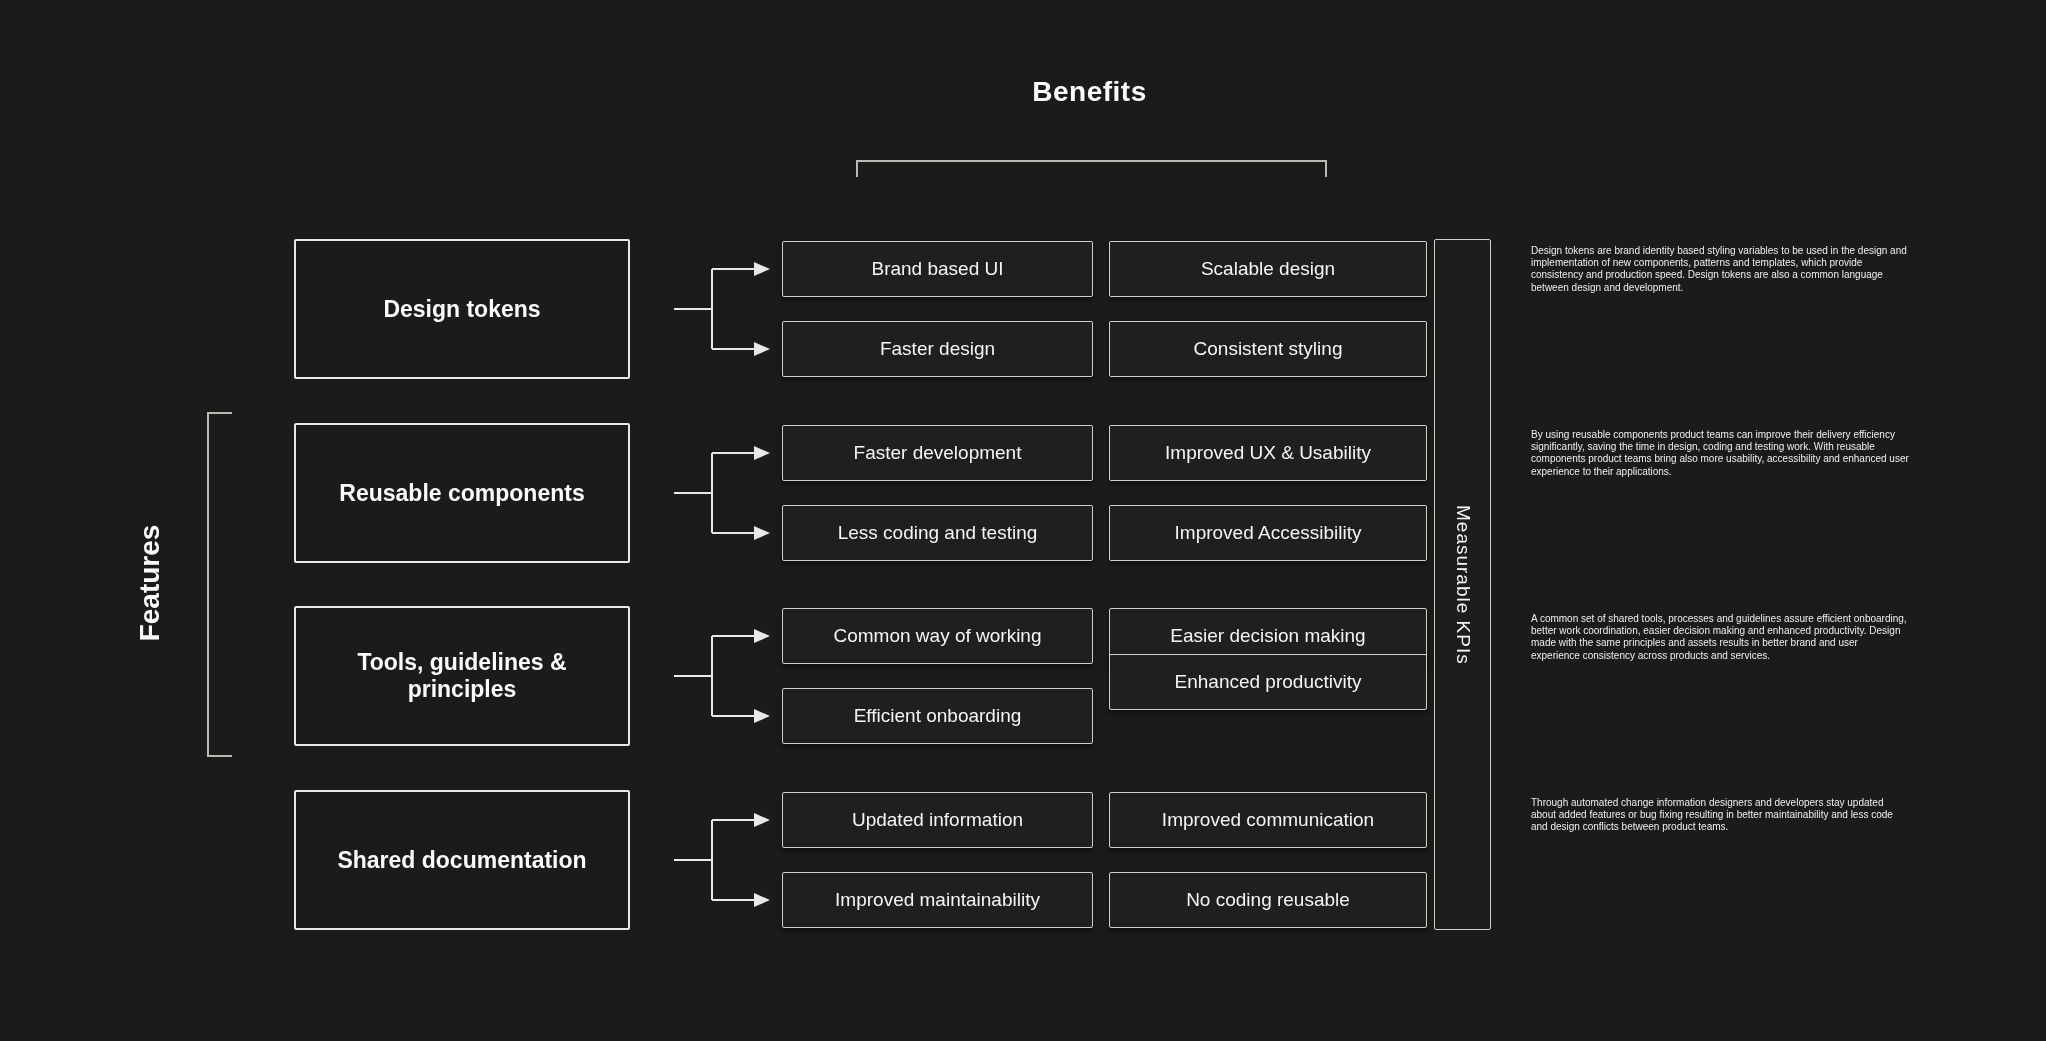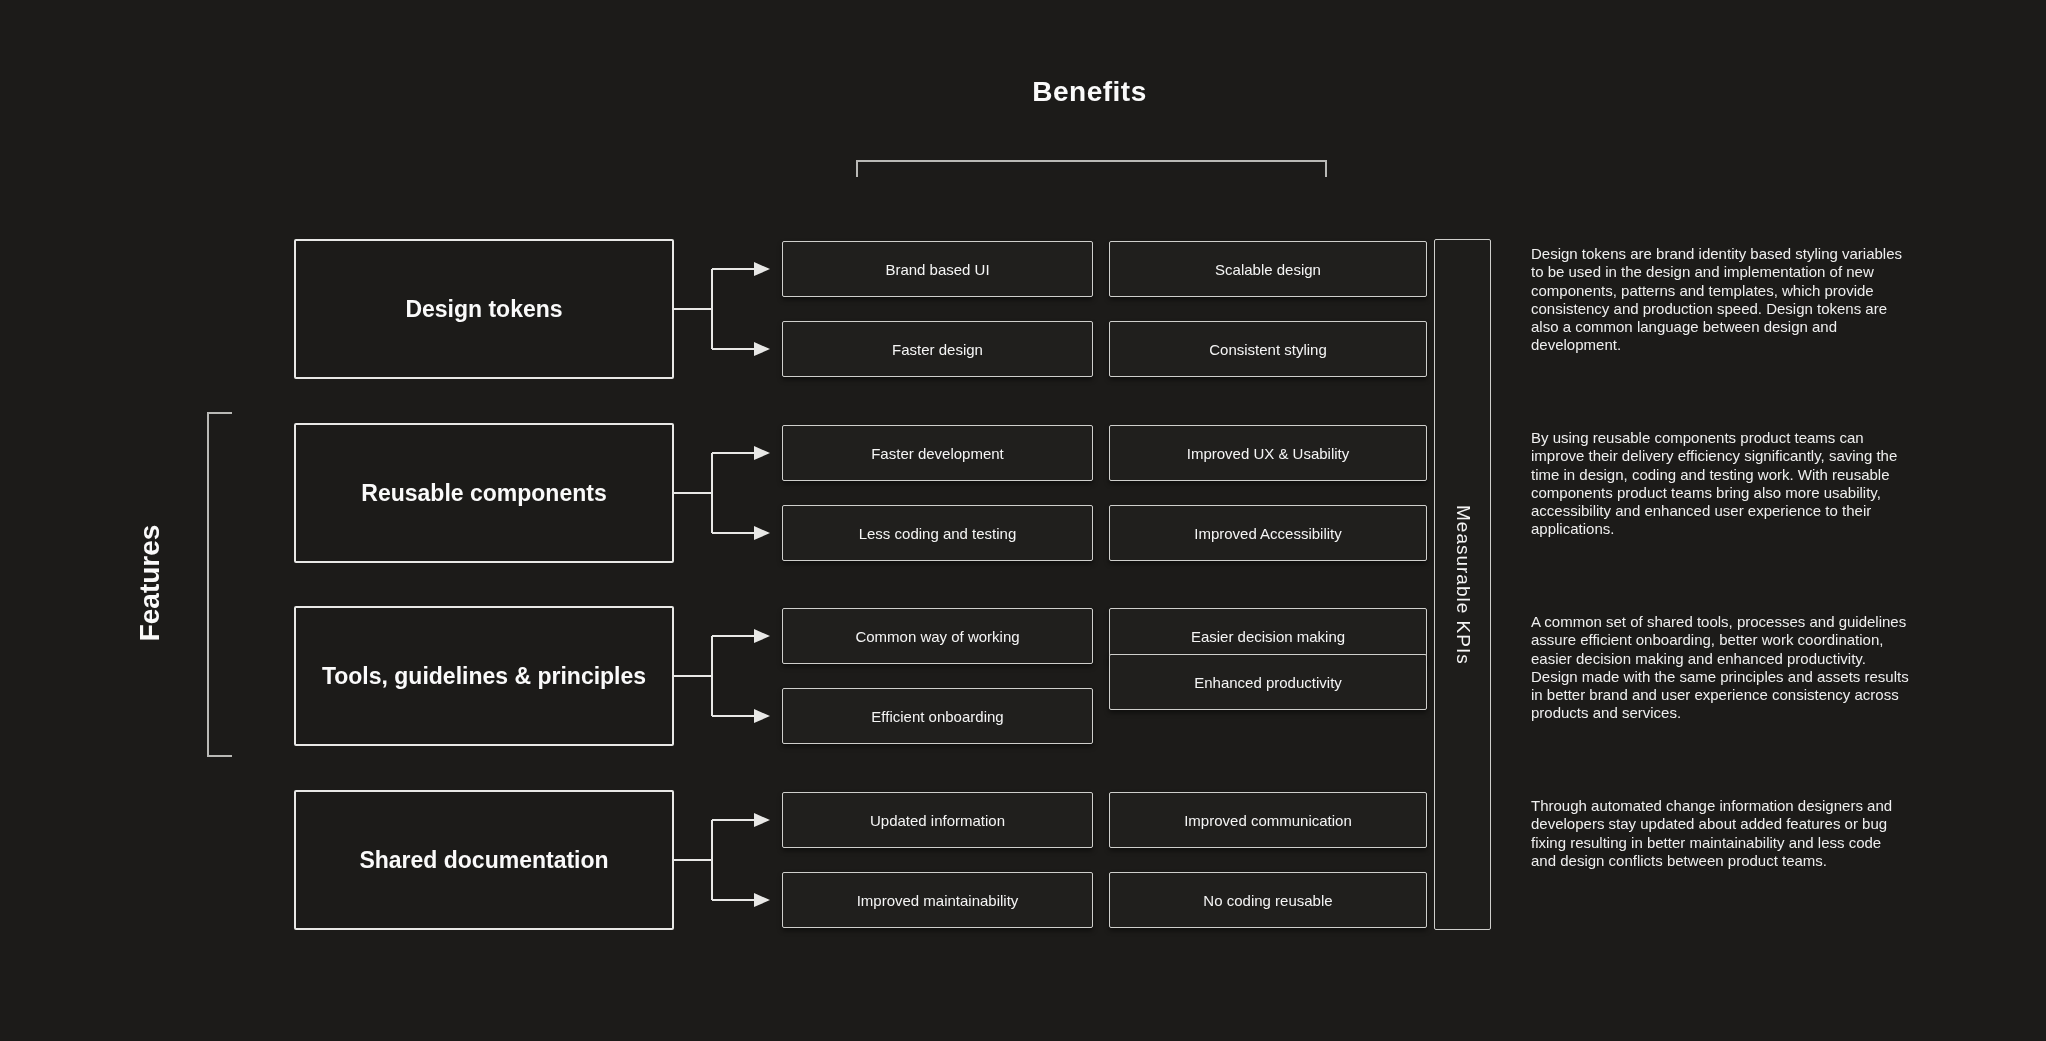--- a/index.html
+++ b/index.html
@@ -63,21 +63,21 @@
     height: 341px;
     border-left: 2px solid #b9b9b6;
     border-top: 2px solid #b9b9b6;
     border-bottom: 2px solid #b9b9b6;
   }
 
   
   .feature-box {
     position: absolute;
     left: 294px;
-    width: 380px;
+    width: 336px;
     height: 140px;
     border: 2px solid #e8e8e6;
     border-radius: 2px;
     background: #1c1b19;
     display: flex;
     align-items: center;
     justify-content: center;
     box-sizing: border-box;
   }
   .feature-box span {
@@ -97,21 +97,21 @@
     background: #201f1d;
     box-shadow: 0 3px 5px rgba(0,0,0,0.45);
     display: flex;
     align-items: center;
     justify-content: center;
     box-sizing: border-box;
   }
   .benefit-box.c1 { left: 782px; width: 311px; }
   .benefit-box.c2 { left: 1109px; width: 318px; }
   .benefit-box span {
-    font-size: 15px;
+    font-size: 19px;
     color: #f5f5f5;
     text-align: center;
   }
 
   
   .kpi-box {
     position: absolute;
     left: 1434px;
     top: 239px;
     width: 57px;
@@ -130,21 +130,21 @@
     color: #f5f5f5;
     letter-spacing: 1px;
     white-space: nowrap;
   }
 
   
   .desc {
     position: absolute;
     left: 1531px;
     width: 378px;
-    font-size: 15px;
+    font-size: 10px;
     line-height: 1.22;
     color: #efefef;
   }
 
   .connectors {
     position: absolute;
     left: 0;
     top: 0;
     width: 2046px;
     height: 1041px;

